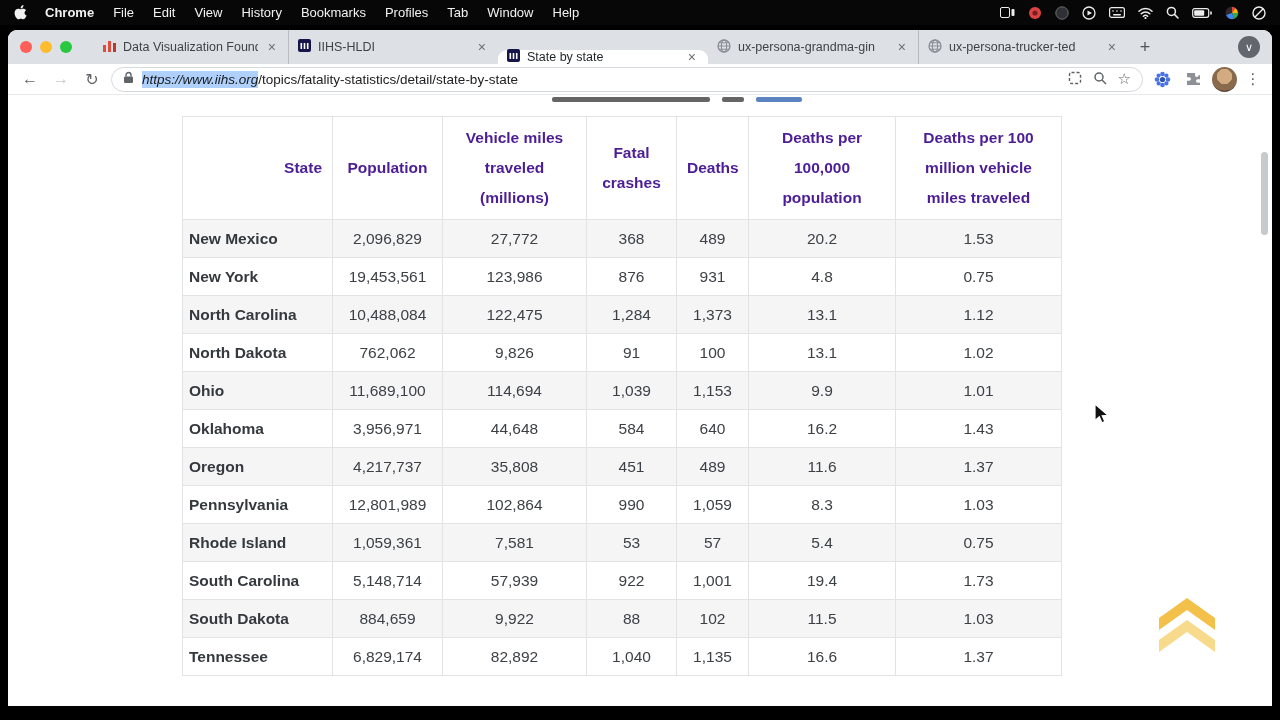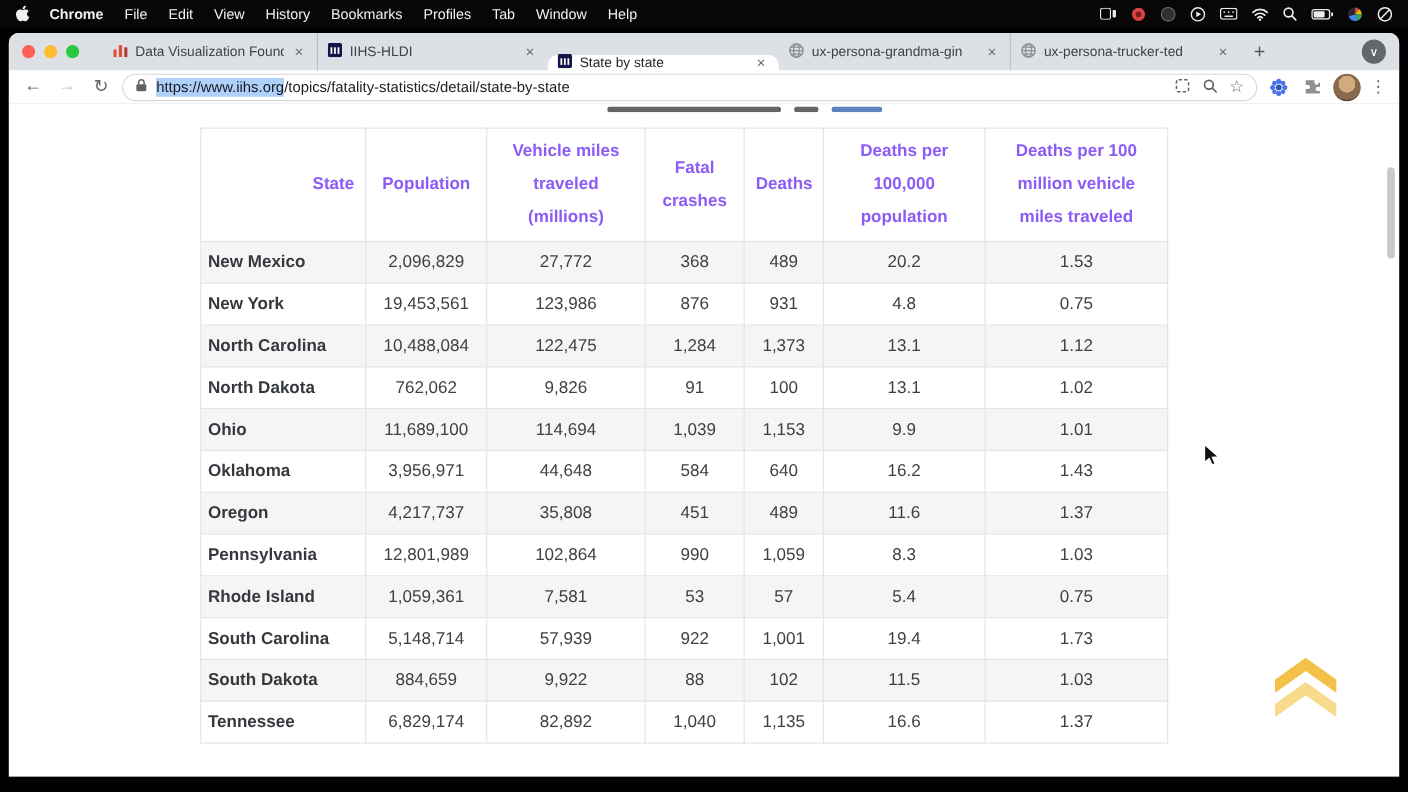--- a/index.html
+++ b/index.html
@@ -48,42 +48,42 @@
   
   .toolbar { height:31px; background:#fff; border-bottom:1px solid #e7e9eb;
              display:flex; align-items:center; gap:7px; padding:0 10px; }
   .navbtn { width:24px; height:24px; display:flex; align-items:center;
             justify-content:center; font-size:16px; color:#5f6368; }
   .navbtn.disabled { color:#c3c7cc; }
   .omnibox { flex:1; height:25px; border:1px solid #d5d8dc; border-radius:13px;
              display:flex; align-items:center; gap:8px; padding:0 11px;
              font-size:13.5px; color:#202124; background:#fff; }
   .url-sel { background:var(--selection-blue,#b3d7fd); color:#16181a;
-             padding:1px 0; }
+             padding:1px 0;font-style:italic; }
   .omni-right { margin-left:auto; display:flex; align-items:center; gap:11px; }
   .star { color:#5f6368; font-size:15px; }
   .ext { display:flex; align-items:center; justify-content:center;
          width:24px; height:24px; }
   .avatar { width:25px; height:25px; border-radius:50%;
             background:radial-gradient(circle at 50% 38%, #d3ab80 0 38%, #8a6a4d 39% 70%, #5f4733 71%); }
   .kebab { color:#5f6368; font-size:15px; width:18px; text-align:center; }
 
   
   .content { position:relative; height:611px; background:#fff; overflow:hidden; }
   .sliver { position:absolute; left:544px; top:0; height:7px; overflow:hidden;
             display:flex; align-items:flex-end; gap:12px; }
   .sliver i { display:block; height:5px; border-radius:2px; background:#4a4a4a;
               opacity:.85; }
   .sliver .s1{width:158px;} .sliver .s2{width:22px;}
   .sliver .s3{width:46px; background:#3f6fb5;}
 
   table.stats { margin:21px 0 0 174px; width:879px; border-collapse:collapse;
                 table-layout:fixed; font-size:15.5px; color:#3d4145; }
   .stats th, .stats td { border:1px solid var(--table-border,#e2e3e5); }
-  .stats th { font-weight:700; color:#8b5cf6; text-align:center;
+  .stats th { font-weight:700; color:#4c1d95; text-align:center;
               vertical-align:middle; line-height:30px; padding:6px 10px;
               background:#fff; }
   .stats th.col-state { text-align:right; padding-left:6px; }
   .stats td { height:38px; padding:0 10px; text-align:center; background:#fff; }
   .stats td.col-state { text-align:left; font-weight:700; color:#35393e;
                         padding-left:6px; }
   .stats tr.stripe td { background:var(--stripe,#f5f5f6); }
 
   .scroll-thumb { position:absolute; right:4px; top:57px; width:7px; height:83px;
                   background:#c7cacd; border-radius:4px; }

